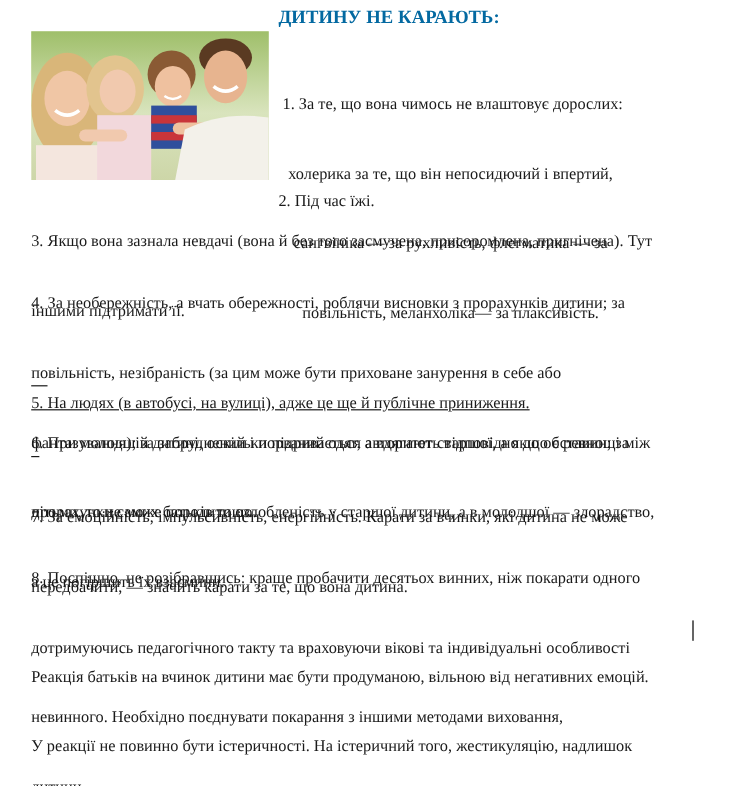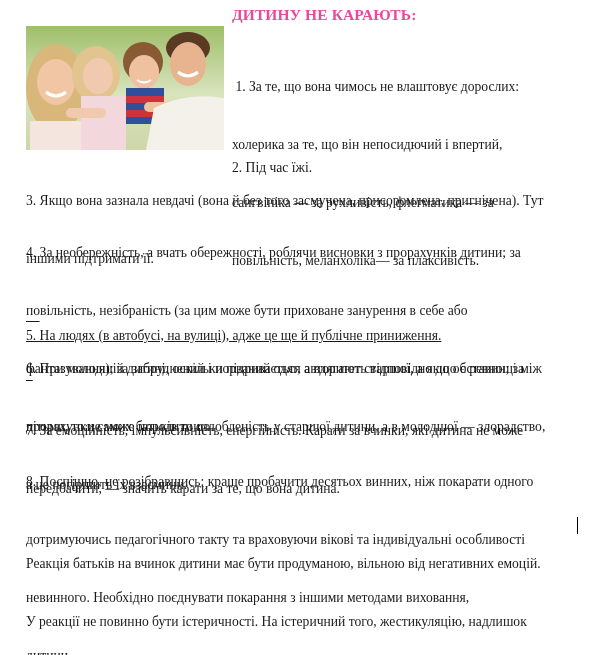--- a/index.html
+++ b/index.html
@@ -1,23 +1,23 @@
 <!DOCTYPE html>
 <html><head>
 <meta charset="utf-8">
 <style>
   html, body { margin:0; padding:0; background:#ffffff; }
   body { width:612px; height:655px; position:relative; overflow:hidden;
          font-family:"Liberation Serif","DejaVu Serif",serif; color:#1a1a1a; }
-  .title { position:absolute; left:232px; top:6px; font-size:15.5px; font-weight:bold; color:#ec4899; letter-spacing:0.1px; }
+  .title { position:absolute; left:232px; top:6px; font-size:15.5px; font-weight:bold; color:#0369a1; letter-spacing:0.1px; }
   .photo { position:absolute; left:26px; top:26px; width:198px; height:124px; overflow:hidden;
            background:linear-gradient(180deg,#b9cf8e 0%,#d7e3b4 40%,#e7ecd5 100%); }
   .photo svg { display:block; }
   .p { position:absolute; font-size:13.6px; line-height:19.4px; white-space:pre; }
-  .col-r { left:232px; }
+  .col-r { left:232px;text-align:center; }
   .col-f { left:26px; }
   .cursor { position:absolute; left:577px; top:517px; width:1px; height:17px; background:#000; }
 </style>
 </head>
 <body>
 
 <div>
 
   <div class="title">ДИТИНУ НЕ КАРАЮТЬ:</div>
 

